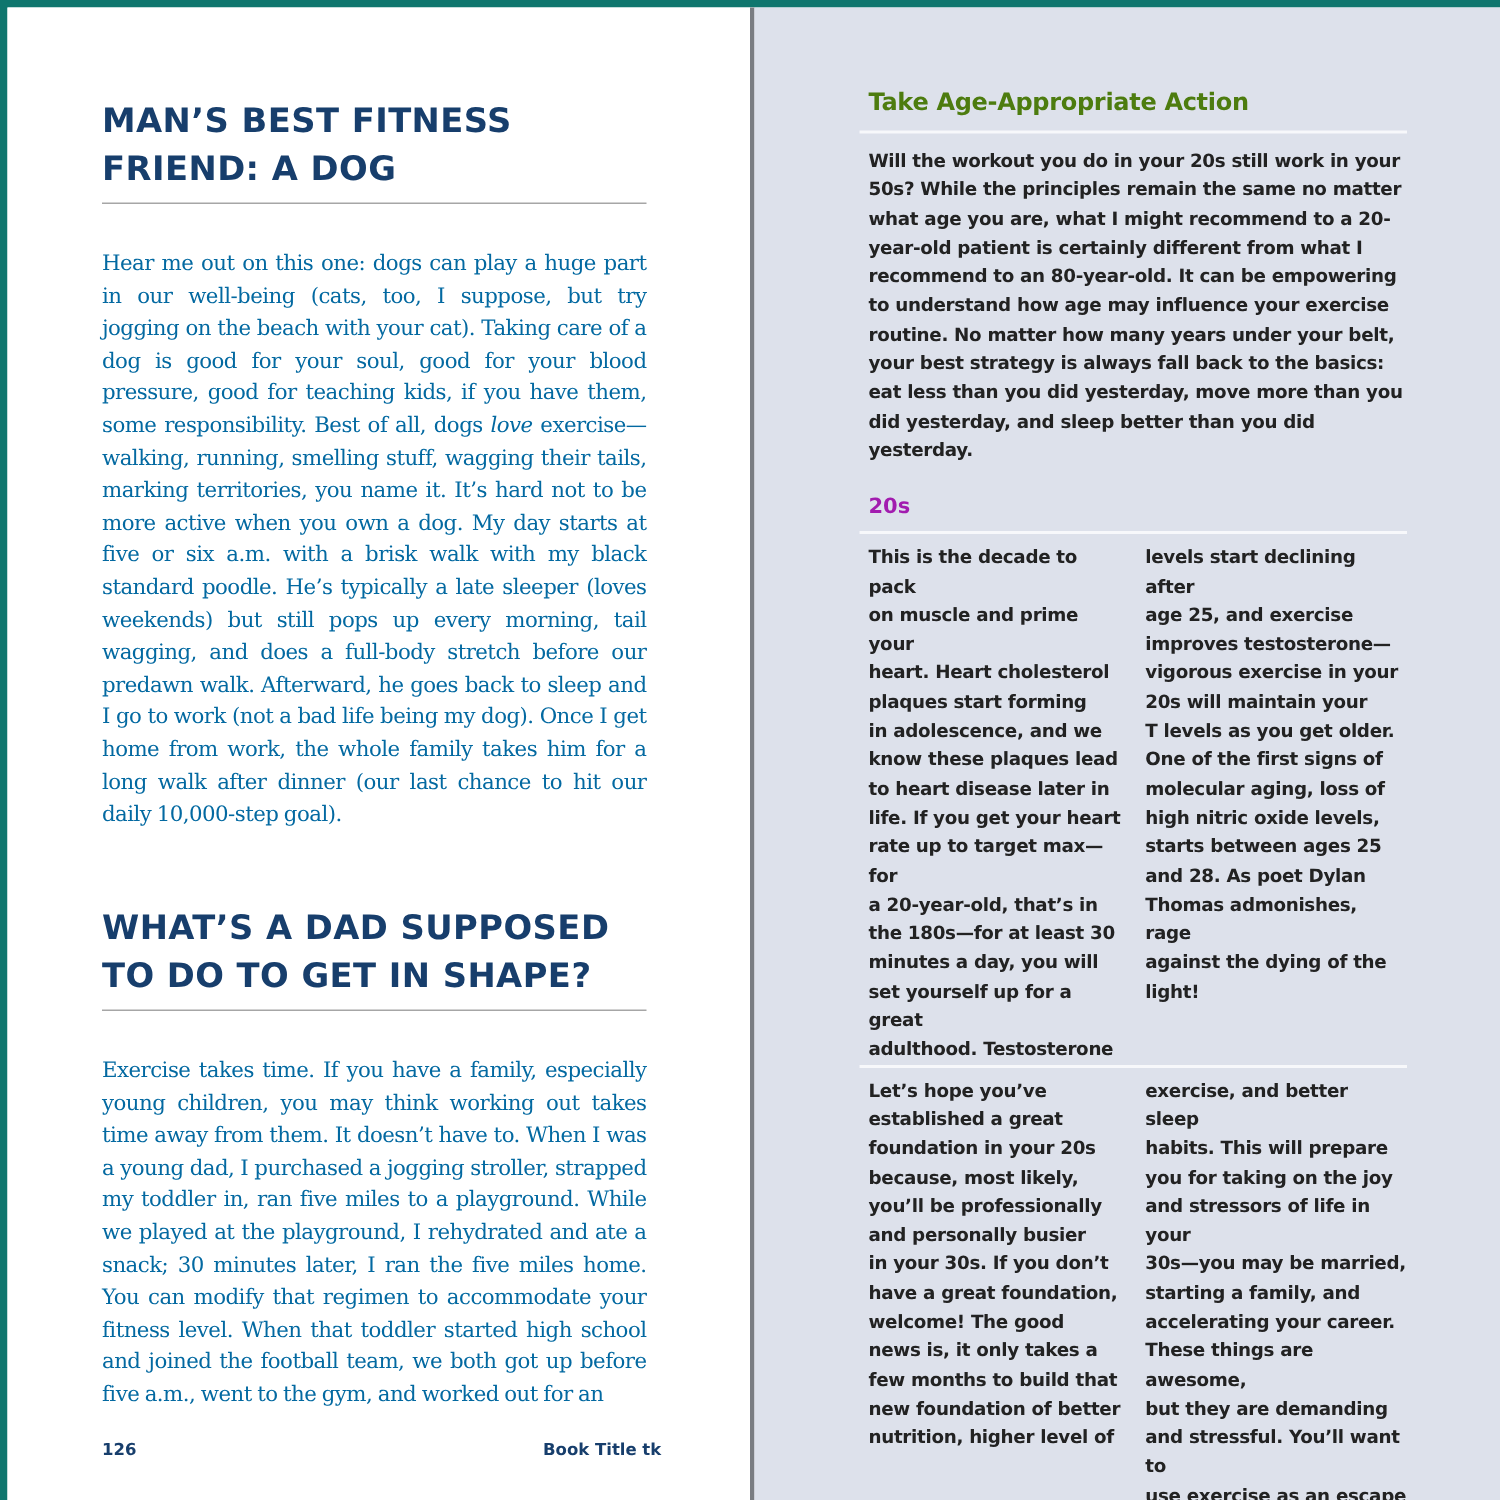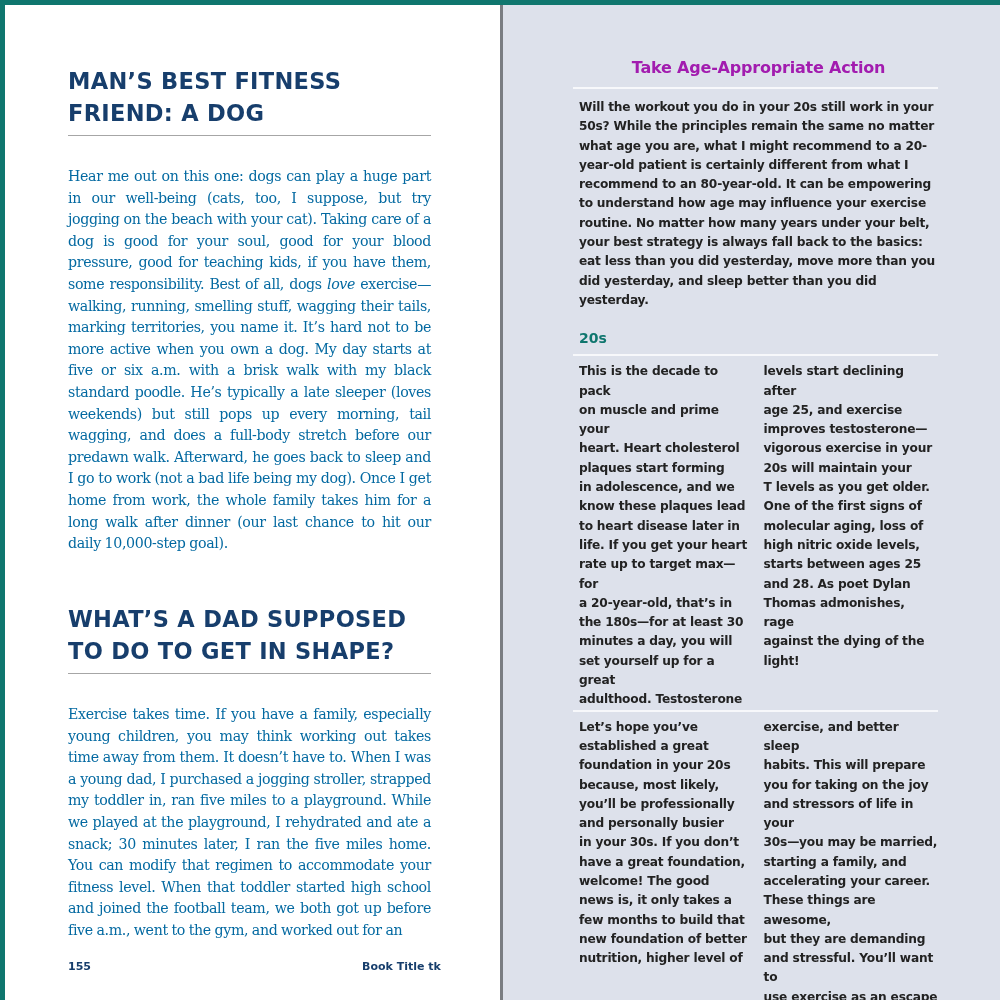--- a/index.html
+++ b/index.html
@@ -35,52 +35,52 @@
     .folio {
       position: absolute; top: 955px; font-family: "DejaVu Sans", sans-serif;
       font-weight: bold; color: #173e6c; font-size: 11px;
     }
     .folio-left { left: 63px; }
     .folio-right { left: 357px; }
     
     .sidebar { position: absolute; left: 577px; top: 58px; width: 361px; }
     .sb-title {
       font-family: "DejaVu Sans", sans-serif; font-weight: bold; font-size: 16px;
-      color: #a21caf; margin: 0 0 0 2px; padding-bottom: 10px; letter-spacing: -0.2px; text-align: center;
+      color: #4d7c0f; margin: 0 0 0 2px; padding-bottom: 10px; letter-spacing: -0.2px;
     }
     .sb-rule { height: 2px; background: #f7f8fb; margin: 0 0 0 -4px; width: 365px; }
     .sb-intro, .sb-col {
       font-family: "DejaVu Sans", sans-serif; font-size: 12.2px; line-height: 19.3px;
       color: #222; letter-spacing: -0.2px; font-weight: bold;
     }
     .sb-intro { margin: 9px 0 0 2px; }
     .sb-sub {
       font-family: "DejaVu Sans", sans-serif; font-weight: bold; font-size: 14px;
-      color: #0f766e; margin: 20px 0 0 2px; padding-bottom: 8px;
+      color: #a21caf; margin: 20px 0 0 2px; padding-bottom: 8px;
     }
     .sb-cols { display: flex; gap: 14px; margin: 6px 0 0 2px; }
     .sb-col { width: 172px; white-space: pre-line; margin: 0; }
     .sb-col.right { width: 176px; }
   </style>
 </head>
 <body>
 
 <div class="spread">
   <div class="page-left">
     <div class="section" style="top:60px;">
       <h2 class="heading">MAN’S BEST FITNESS FRIEND: A DOG</h2>
       <p class="body-serif"><span>Hear me out on this one: dogs can play a huge part in our well-being (cats, too, I suppose, but try jogging on the beach with your cat). Taking care of a dog is good for your soul, good for your blood pressure, good for teaching kids, if you have them, some responsibility. Best of all, dogs </span><em>love</em><span> exercise—walking, running, smelling stuff, wagging their tails, marking territories, you name it. It’s hard not to be more active when you own a dog. My day starts at five or six a.m. with a brisk walk with my black standard poodle. He’s typically a late sleeper (loves weekends) but still pops up every morning, tail wagging, and does a full-body stretch before our predawn walk. Afterward, he goes back to sleep and I go to work (not a bad life being my dog). Once I get home from work, the whole family takes him for a long walk after dinner (our last chance to hit our daily 10,000-step goal).</span></p>
     </div>
 
     <div class="section" style="top:598px;">
       <h2 class="heading">WHAT’S A DAD SUPPOSED TO DO TO GET IN SHAPE?</h2>
       <p class="body-serif">Exercise takes time. If you have a family, especially young children, you may think working out takes time away from them. It doesn’t have to. When I was a young dad, I purchased a jogging stroller, strapped my toddler in, ran five miles to a playground. While we played at the playground, I rehydrated and ate a snack; 30 minutes later, I ran the five miles home. You can modify that regimen to accommodate your fitness level. When that toddler started high school and joined the football team, we both got up before five a.m., went to the gym, and worked out for an</p>
     </div>
 
-    <div class="folio folio-left">155</div>
+    <div class="folio folio-left">126</div>
     <div class="folio folio-right">Book Title tk</div>
   </div>
 
   <div class="page-right"></div>
 </div>
 
 <div class="sidebar">
   <h3 class="sb-title">Take Age-Appropriate Action</h3>
   <div class="sb-rule"></div>
   <p class="sb-intro">Will the workout you do in your 20s still work in your 50s? While the principles remain the same no matter what age you are, what I might recommend to a 20-year-old patient is certainly different from what I recommend to an 80-year-old. It can be empowering to understand how age may influence your exercise routine. No matter how many years under your belt, your best strategy is always fall back to the basics: eat less than you did yesterday, move more than you did yesterday, and sleep better than you did yesterday.</p>

